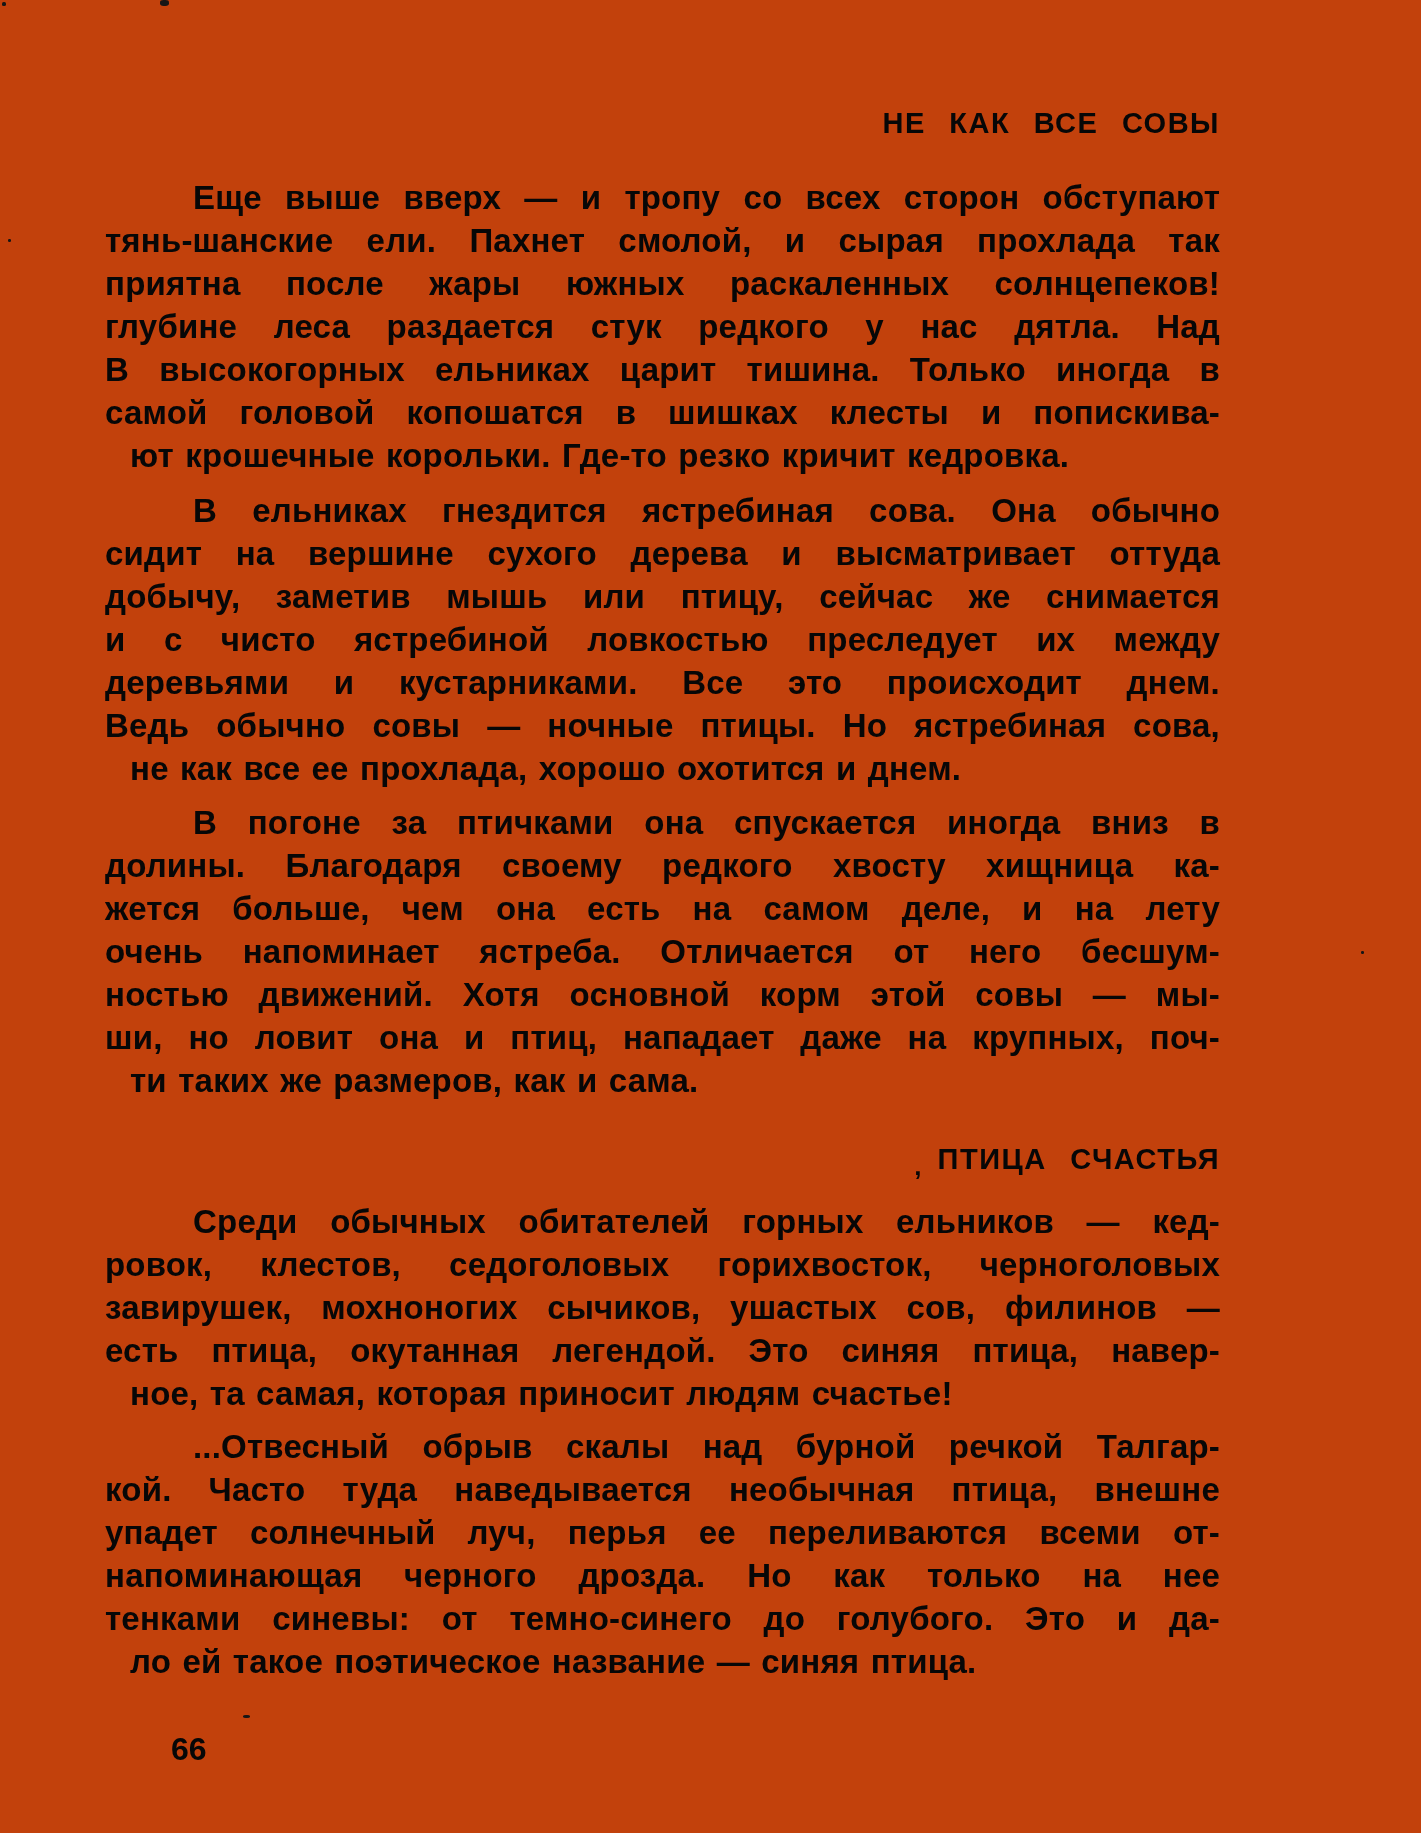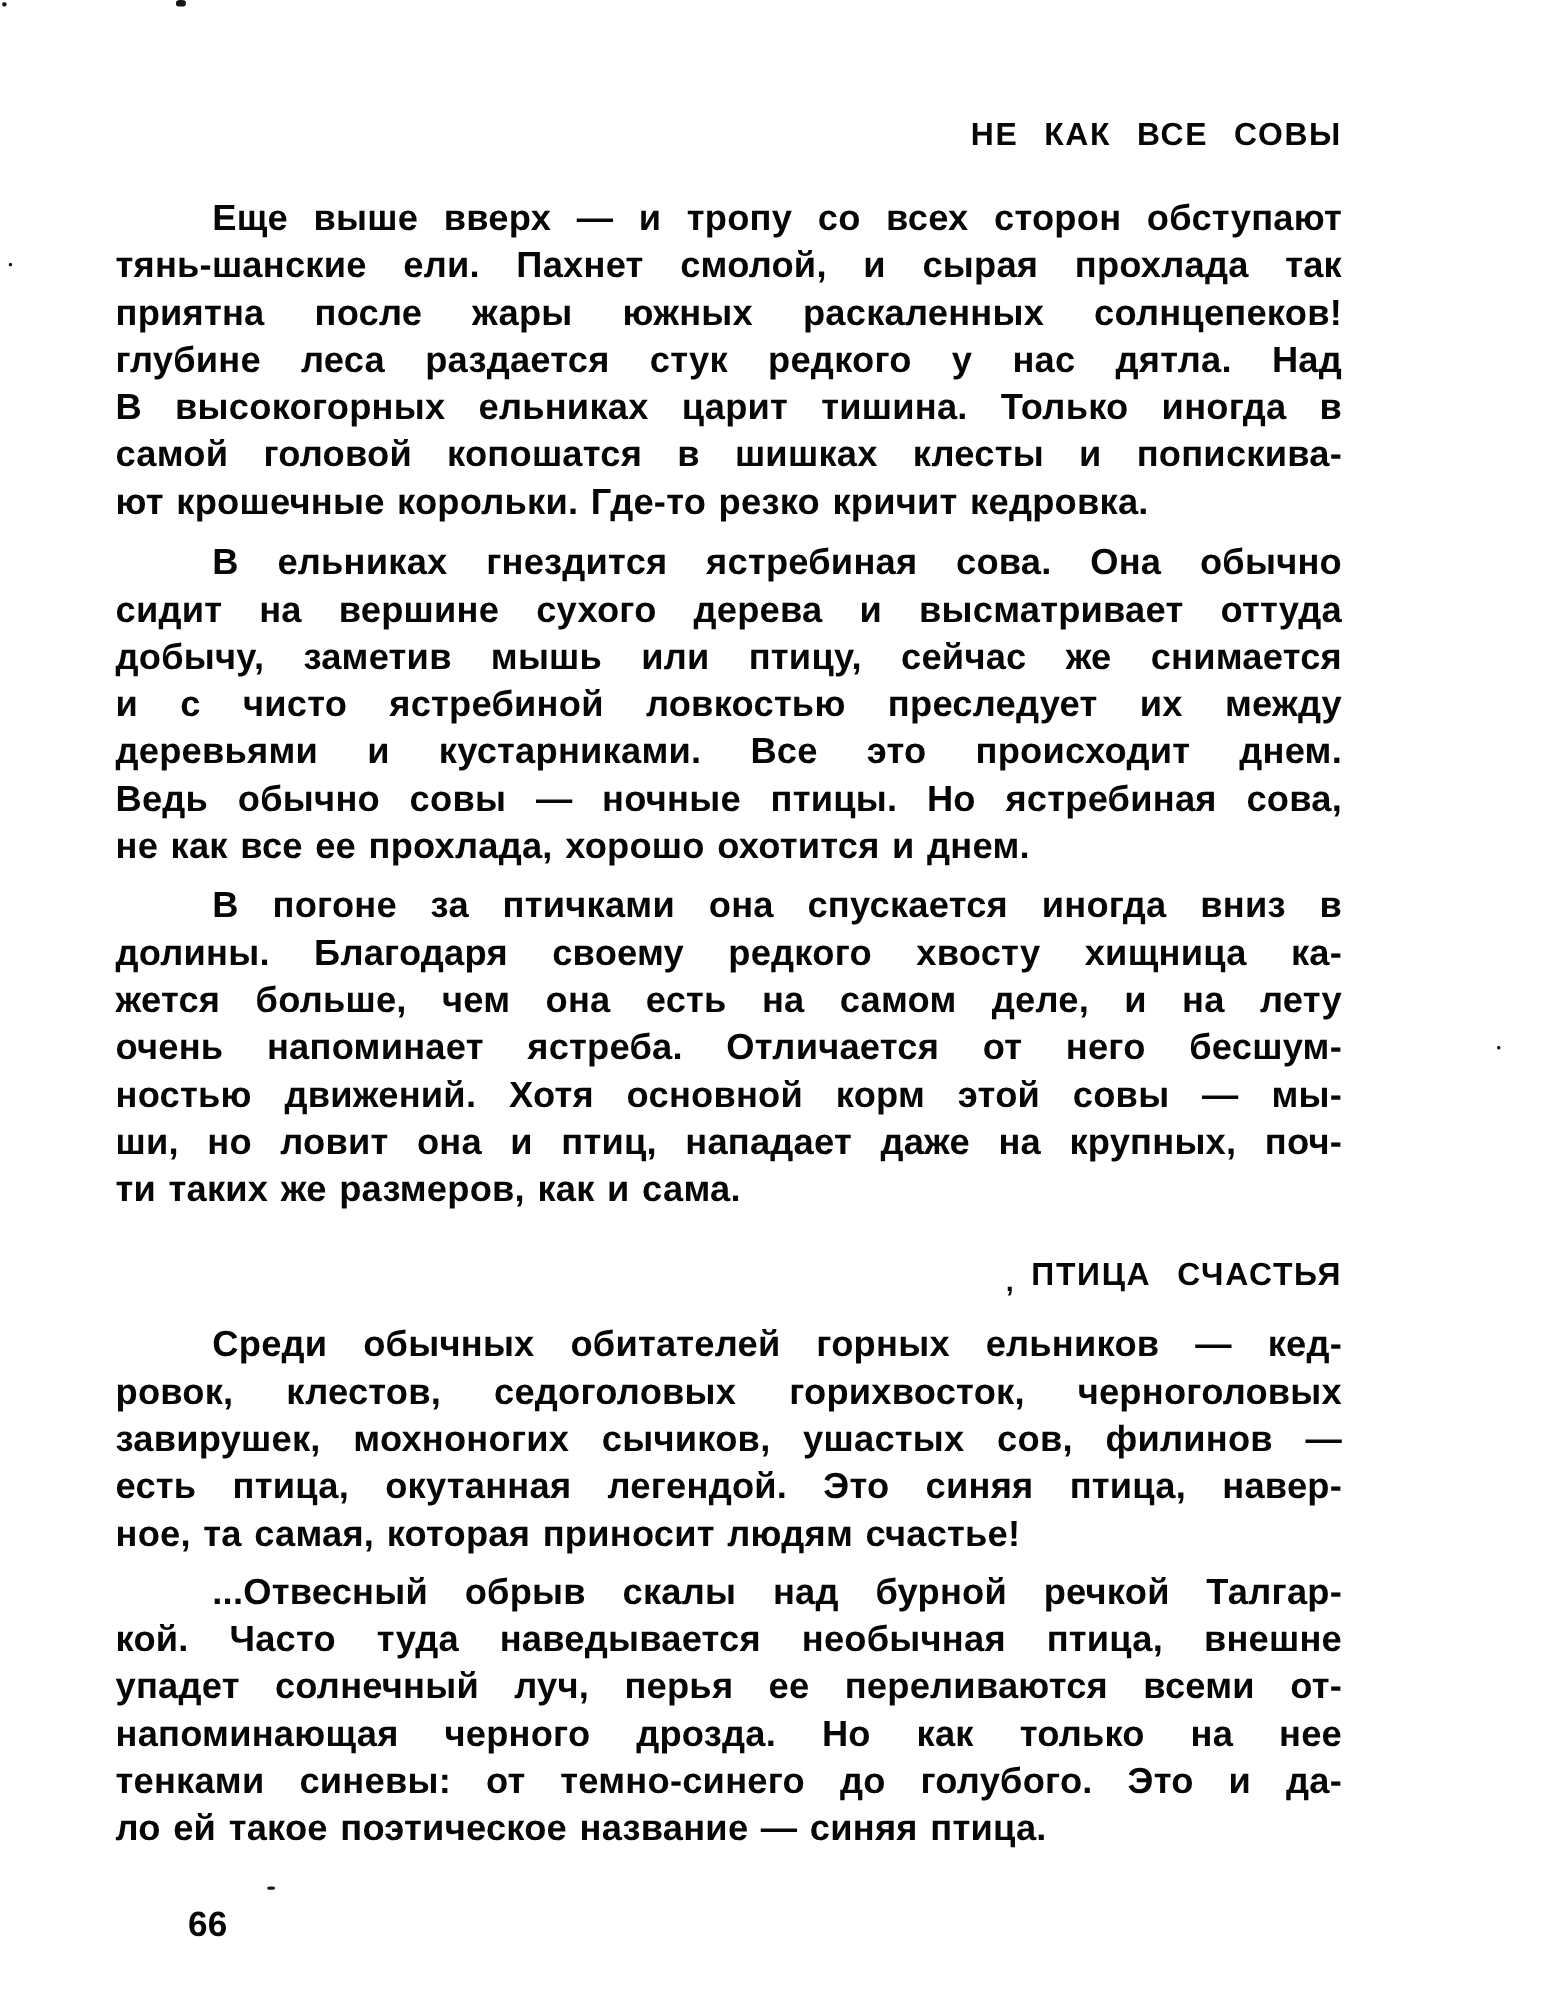--- a/index.html
+++ b/index.html
@@ -1,19 +1,19 @@
 <!DOCTYPE html>
 <html><head>
 <meta charset="utf-8">
 <style>
   html,body{margin:0;padding:0;background:#e8e8e8;}
   .page{
     position:relative;
     width:1421px;height:1833px;
-    background:#ffffff;
+    background:#c2410c;
     font-family:"Liberation Sans","DejaVu Sans",sans-serif;
     color:#070707;
     overflow:hidden;
   }
   .content{position:absolute;left:105px;top:102px;width:1115px;}
   .heading{
     font-size:29px;font-weight:bold;
     letter-spacing:1.5px;word-spacing:14px;
     text-align:right;line-height:43px;height:43px;
     white-space:nowrap;
@@ -24,21 +24,21 @@
     letter-spacing:0;font-size:26px;
   }
   .para{font-size:33px;font-weight:bold;line-height:43px;}
   .line{
     text-align:justify;text-align-last:justify;
     text-justify:inter-word;
     white-space:nowrap;
     letter-spacing:0.2px;word-spacing:2px;
   }
   .line.indent{padding-left:88px;}
-  .line.last{text-align-last:left;}
+  .line.last{text-align-last:left;margin-left:25px;}
   .page-number{
     position:absolute;left:128px;top:1728px;
     font-size:32px;font-weight:bold;line-height:43px;margin-left:43px;
   }
   .speck{position:absolute;background:#161616;border-radius:40%;}
   .speck.s1{left:2px;top:2px;width:4px;height:4px;}
   .speck.s2{left:160px;top:0px;width:9px;height:6px;}
   .speck.s3{left:8px;top:239px;width:3px;height:3px;}
   .speck.s4{left:1361px;top:951px;width:3px;height:3px;}
   .speck.s5{left:243px;top:1715px;width:7px;height:3px;}

